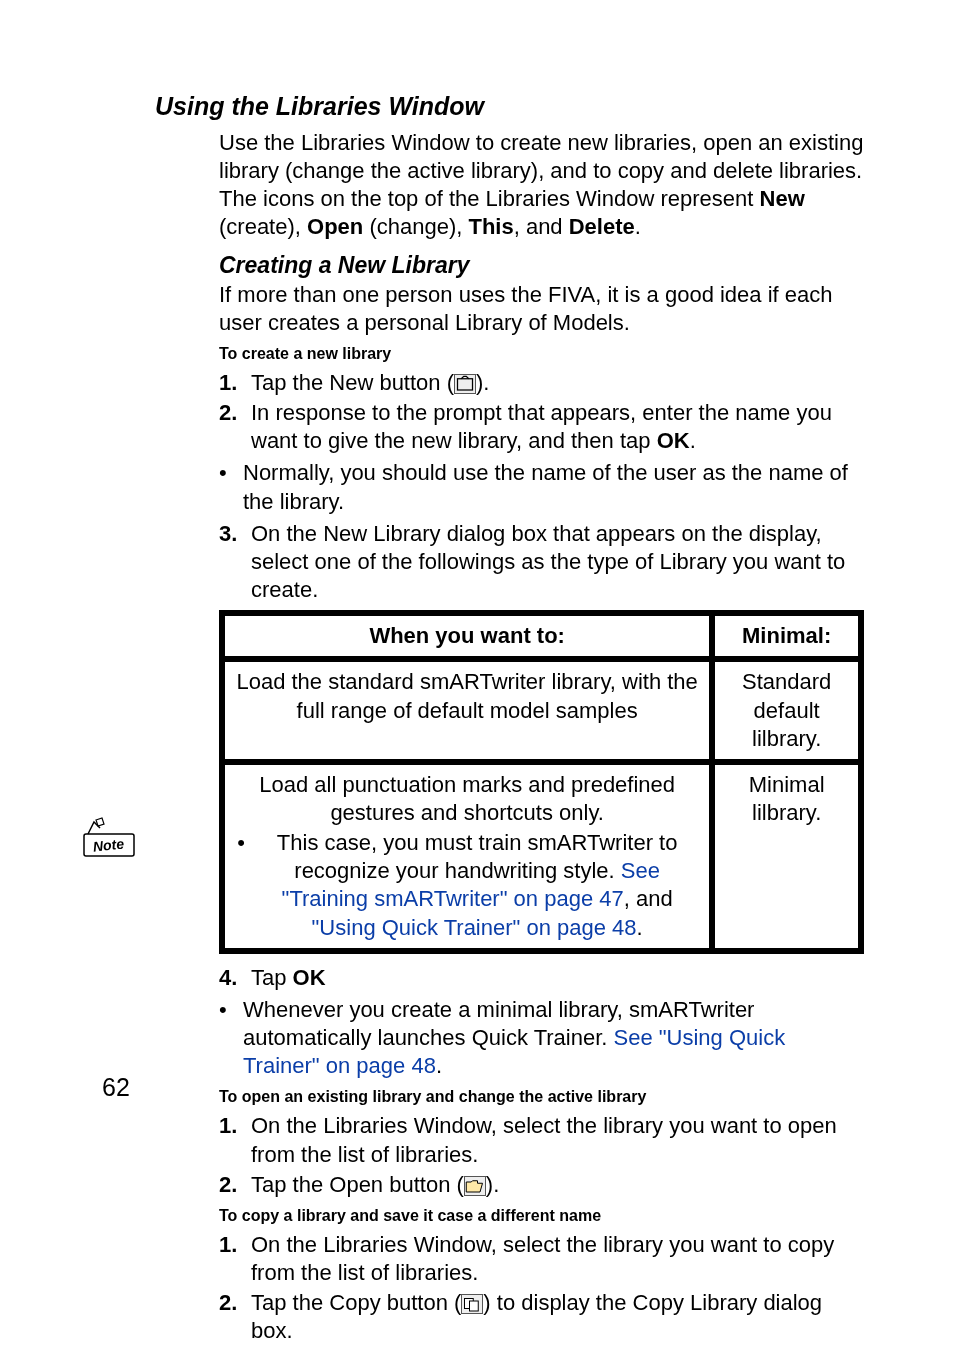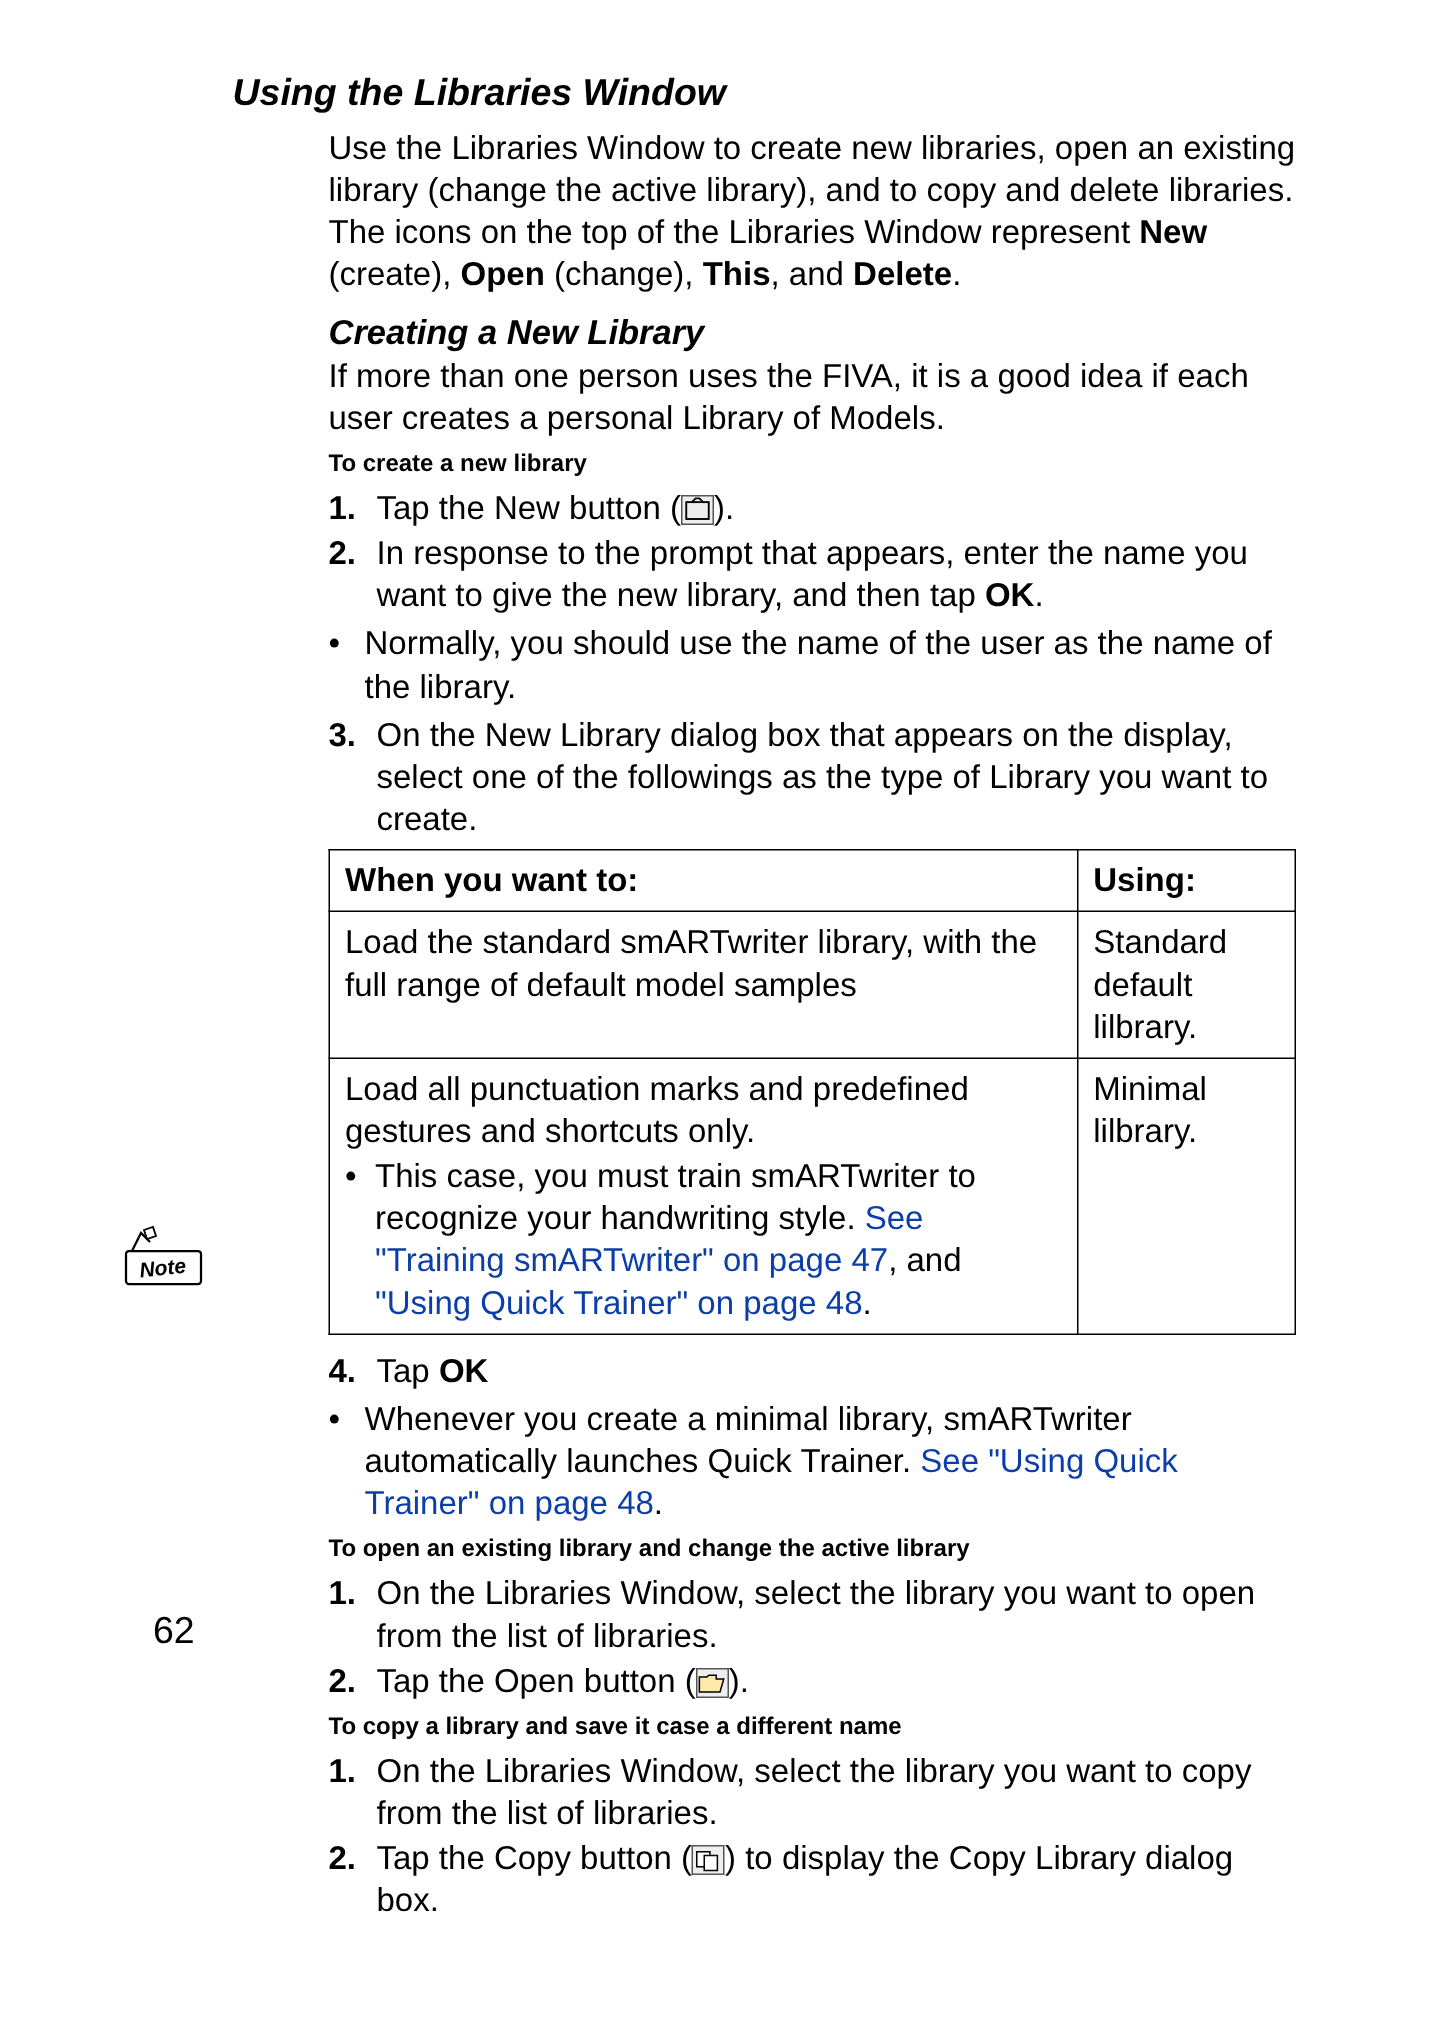--- a/index.html
+++ b/index.html
@@ -1,36 +1,36 @@
 <!DOCTYPE html>
 <html><head>
 <meta charset="utf-8">
 <style>
   * { box-sizing: border-box; margin: 0; padding: 0; }
   html, body { width: 954px; height: 1352px; background: #fff; font-family: Arial, Helvetica, sans-serif; color: #000; }
-  .page { position: relative; width: 954px; height: 1168px; padding: 48px 90px 0 90px; }
+  .page { position: relative; width: 954px; height: 1168px; padding: 92px 90px 0 90px; }
   .content { margin-left: 65px; }
   .body-indent { margin-left: 64px; }
   .h1 { font-size: 25px; font-weight: bold; font-style: italic; margin-bottom: 8px; }
   .h2 { font-size: 23px; font-weight: bold; font-style: italic; margin-top: 10px; margin-bottom: 2px; }
   .h3 { font-size: 16px; font-weight: bold; margin-top: 8px; margin-bottom: 6px; }
   p, li, td, th { font-size: 22px; line-height: 1.28; }
   .intro { margin-bottom: 4px; }
   b { font-weight: bold; }
   ol.numbered { list-style: none; padding: 0; margin: 0 0 4px 0; }
   ol.numbered > li { display: flex; gap: 10px; margin-bottom: 2px; }
   ol.numbered > li > .num { font-weight: bold; min-width: 22px; }
   ol.numbered > li > .txt { flex: 1; }
   ul.bulleted { list-style: none; padding: 0; margin: 0 0 4px 0; }
   ul.bulleted > li { display: flex; gap: 10px; margin-bottom: 2px; }
   ul.bulleted > li::before { content: "•"; min-width: 14px; }
   .icon-box { display: inline-flex; align-items: center; justify-content: center; width: 22px; height: 20px; border: 1px solid #555; background: #eee; vertical-align: -3px; }
   .icon-box svg { display: block; }
   table.tbl { border-collapse: collapse; width: 100%; margin-top: 6px; margin-bottom: 10px; }
-  table.tbl th, table.tbl td { border: 1px solid #000000; padding: 6px 10px; text-align: left; vertical-align: top; margin-top: 16px; }
+  table.tbl th, table.tbl td { border: 6px solid #000000; padding: 6px 10px; text-align: center; vertical-align: top; margin-top: 16px; }
   table.tbl th { font-weight: bold; }
   .cell-bullet { display: flex; gap: 8px; margin-top: 2px; }
   .cell-bullet::before { content: "•"; min-width: 12px; }
   .link { color: #0b3ea8; }
   .note-badge { position: absolute; left: 80px; top: 816px; width: 64px; height: 46px; }
   .note-badge svg { width: 64px; height: 46px; }
   .page-num { position: absolute; left: 102px; bottom: 66px; font-size: 25px; }
 </style>
 </head>
 <body>
@@ -83,21 +83,21 @@
         <li>
           <span class="num">3.</span>
           <span class="txt">On the New Library dialog box that appears on the display, select one of the followings as the type of Library you want to create.</span>
         </li>
       </ol>
 
       <table class="tbl">
         <tbody>
             <tr>
           <th>When you want to:</th>
-          <th>Using:</th>
+          <th>Minimal:</th>
         </tr>
         <tr>
           <td>Load the standard smARTwriter library, with the full range of default model samples</td>
           <td>Standard default lilbrary.</td>
         </tr>
         <tr>
           <td>
             <div>Load all punctuation marks and predefined gestures and shortcuts only.</div>
             <div class="cell-bullet">
               <span>

